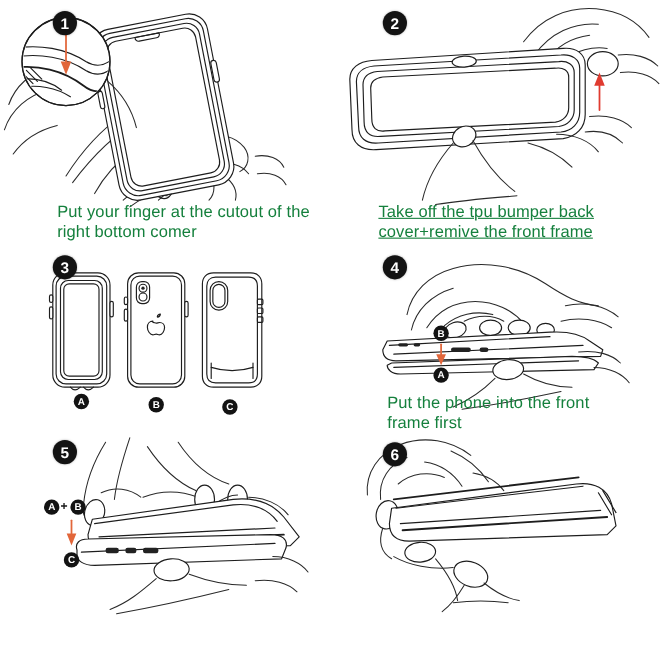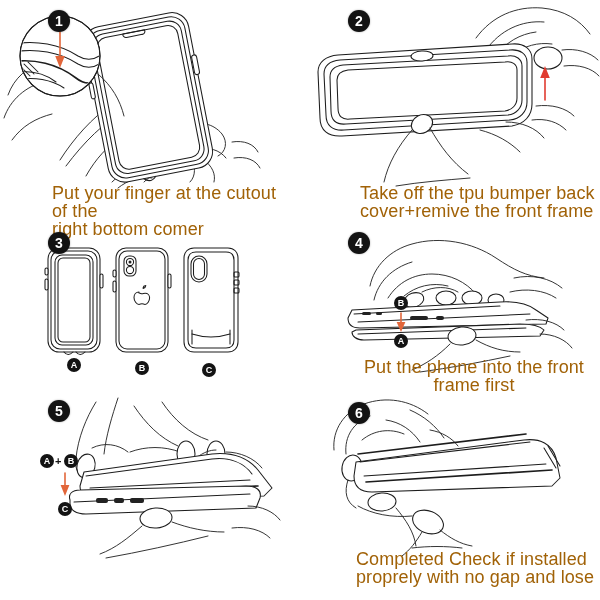--- a/index.html
+++ b/index.html
@@ -27,22 +27,22 @@
     background:#131313;
     color:#ffffff;
     font-size:14px;font-weight:bold;
     line-height:22px;text-align:center;
     box-shadow:0 0 2px rgba(0,0,0,.35);
   }
 
   
   .caption{
     position:absolute;
-    color:#a16207;
-    font-size:18px;
+    color:#15803d;
+    font-size:15px;
     line-height:18px;
     letter-spacing:.1px;
     white-space:pre-line;
   }
 
   
   .clabel{
     position:absolute;
     width:14px;height:14px;border-radius:50%;
     background:#131313;color:#fff;
@@ -175,21 +175,21 @@
         <path class="ln-f" d="M232 120 C 246 118, 258 122, 266 130"></path>
         <path class="ln-f" d="M236 106 C 252 104, 266 108, 274 116"></path>
 
         <g>
           <path class="arw-r" d="M245 100 L 245 76"></path>
           <path class="arwh-r" d="M245 66 L 240.2 78 L 249.8 78 Z"></path>
         </g>
       </svg>
     </div>
     <div class="badge" style="left:48px;top:10px;">2</div>
-    <div class="caption" style="left:60px;top:184px;width:240px;">Take off the tpu bumper back
+    <div class="caption" style="left:44px;top:184px;width:240px;text-decoration:underline;">Take off the tpu bumper back
 cover+remive the front frame</div>
   </div>
 
   <div class="panel" id="panel-3">
     <div class="art">
       <svg width="300" height="140" viewBox="0 0 300 140">
 
         <g>
           <rect class="fillw" x="48" y="18" width="52" height="104" rx="11"></rect>
           <rect class="ln" x="51" y="21" width="46" height="98" rx="9"></rect>
@@ -279,21 +279,21 @@
     </div>
     <div class="badge" style="left:48px;top:2px;">4</div>
     <div class="clabel" style="left:94px;top:66px;">B</div>
     <div style="position:absolute;left:94px;top:82px;">
       <svg width="14" height="22" viewBox="0 0 14 22">
         <path class="arw" d="M7 1 L 7 12"></path>
         <path class="arwh" d="M7 20 L 2.6 10 L 11.4 10 Z"></path>
       </svg>
     </div>
     <div class="clabel" style="left:94px;top:104px;">A</div>
-    <div class="caption" style="left:52px;top:128px;width:244px;text-align:center;">Put the phone into the front
+    <div class="caption" style="left:52px;top:128px;width:244px;">Put the phone into the front
 frame first</div>
   </div>
 
   <div class="panel" id="panel-5">
     <div class="art">
       <svg width="300" height="170" viewBox="0 0 300 170">
 
         <path class="ln-f" d="M96 6 C 86 22, 78 42, 76 62"></path>
         <path class="ln-f" d="M118 2 C 112 20, 106 40, 104 58"></path>
         <path class="ln-f" d="M76 62 C 74 72, 78 80, 88 82"></path>
@@ -365,17 +365,15 @@
         <ellipse class="fillw" cx="82" cy="106" rx="14" ry="9" transform="rotate(-4 82 106)"></ellipse>
         <path class="ln-f" d="M58 110 C 72 118, 92 122, 112 120"></path>
         <path class="ln-f" d="M96 112 C 106 124, 114 136, 116 150"></path>
         <ellipse class="fillw" cx="128" cy="126" rx="16" ry="11" transform="rotate(22 128 126)"></ellipse>
         <path class="ln-f" d="M122 136 C 116 146, 110 154, 102 160"></path>
         <path class="ln-f" d="M140 134 C 150 142, 160 148, 172 150"></path>
         <path class="ln-f" d="M112 152 C 128 150, 146 150, 162 152"></path>
       </svg>
     </div>
     <div class="badge" style="left:48px;top:6px;">6</div>
-    <div class="caption" style="left:56px;top:154px;width:240px;">Completed Check if installed
-proprely with no gap and lose</div>
   </div>
 
 </div>
 
 </body></html>

